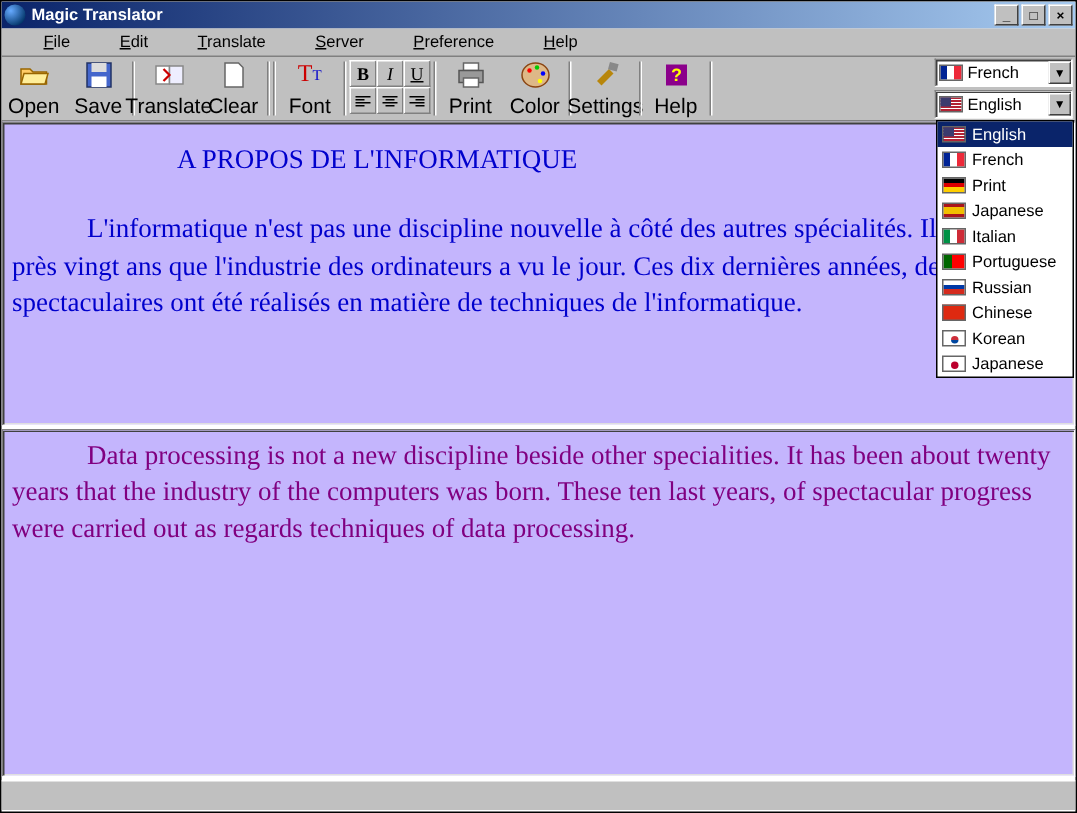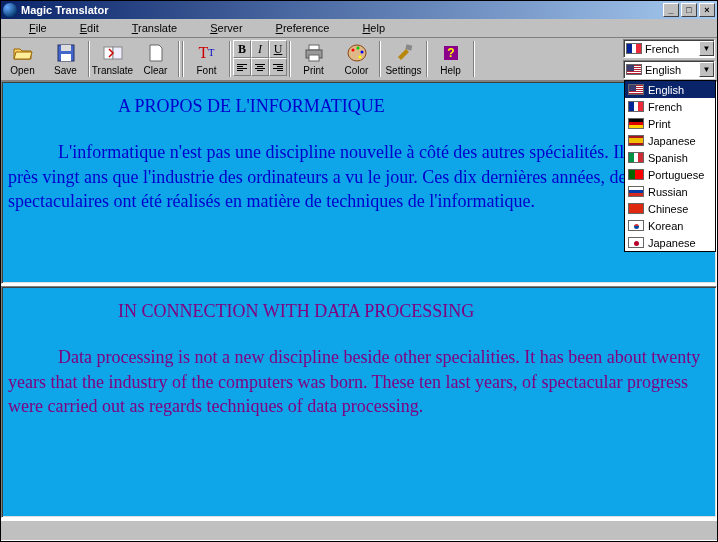--- a/index.html
+++ b/index.html
@@ -76,21 +76,21 @@
     cursor: pointer;
     border: 1px solid transparent;
     gap: 2px;
   }
   .tool-icon {
     width: 20px; height: 20px;
     display: flex;
     align-items: center;
     justify-content: center;
   }
-  .tool-label { font-size: 10px; }
+  .tool-label { font-size: 14px; }
   .tb-sep {
     width: 2px;
     margin: 2px 1px;
     border-left: 1px solid #808080;
     border-right: 1px solid #fff;
   }
   .fmt-group {
     width: 56px;
     display: flex;
     flex-direction: column;
@@ -194,21 +194,21 @@
   }
   .pane {
     font-family: "Comic Sans MS", cursive;
     font-size: 18px;
     line-height: 1.35;
     padding: 4px 6px;
     border: 1px solid #808080;
     border-right-color: #fff;
     border-bottom-color: #fff;
     box-shadow: inset 1px 1px 0 #404040, inset -1px -1px 0 #dfdfdf;
-    background: #0ea5e9;
+    background: #c4b5fd;
     overflow: hidden;
   }
   .pane-top { height: 203px; color: #0000cc; }
   .pane-bottom { height: 232px; color: #800080; margin-top: 2px;}
   .pane-title { text-align: left; padding-left: 110px; margin-bottom: 22px; margin-top: 8px;}
   .pane-body { text-indent: 50px; }
   .statusbar {
     height: 20px;
     background: #c0c0c0;
     border-top: 1px solid #fff;
@@ -391,21 +391,21 @@
     <div class="dropdown-item">
       <span class="flag flag-de"></span>
       <span>Print</span>
     </div>
     <div class="dropdown-item">
       <span class="flag flag-es"></span>
       <span>Japanese</span>
     </div>
     <div class="dropdown-item">
       <span class="flag flag-it"></span>
-      <span>Spanish</span>
+      <span>Italian</span>
     </div>
     <div class="dropdown-item">
       <span class="flag flag-pt"></span>
       <span>Portuguese</span>
     </div>
     <div class="dropdown-item">
       <span class="flag flag-ru"></span>
       <span>Russian</span>
     </div>
     <div class="dropdown-item">
@@ -421,18 +421,17 @@
       <span>Japanese</span>
     </div>
   </div>
 
 <div class="content">
   <div class="pane pane-top">
     <div class="pane-title">A PROPOS DE L'INFORMATIQUE</div>
     <div class="pane-body"><span>L'informatique n'est pas une discipline nouvelle à côté des autres spécialités.   Il y a à peu près vingt ans que l'industrie des ordinateurs a vu le jour.   Ces dix dernières années, des progrès spectaculaires ont été réalisés en matière de techniques de l'informatique.</span></div>
   </div>
   <div class="pane pane-bottom">
-    <div class="pane-title">IN CONNECTION WITH DATA PROCESSING</div>
     <div class="pane-body"><span>Data processing is not a new discipline beside other specialities. It has been about twenty years that the industry of the computers was born. These ten last years, of spectacular progress were carried out as regards techniques of data processing.</span></div>
   </div>
 </div>
 
 <div class="statusbar"></div>
 
 </body></html>

